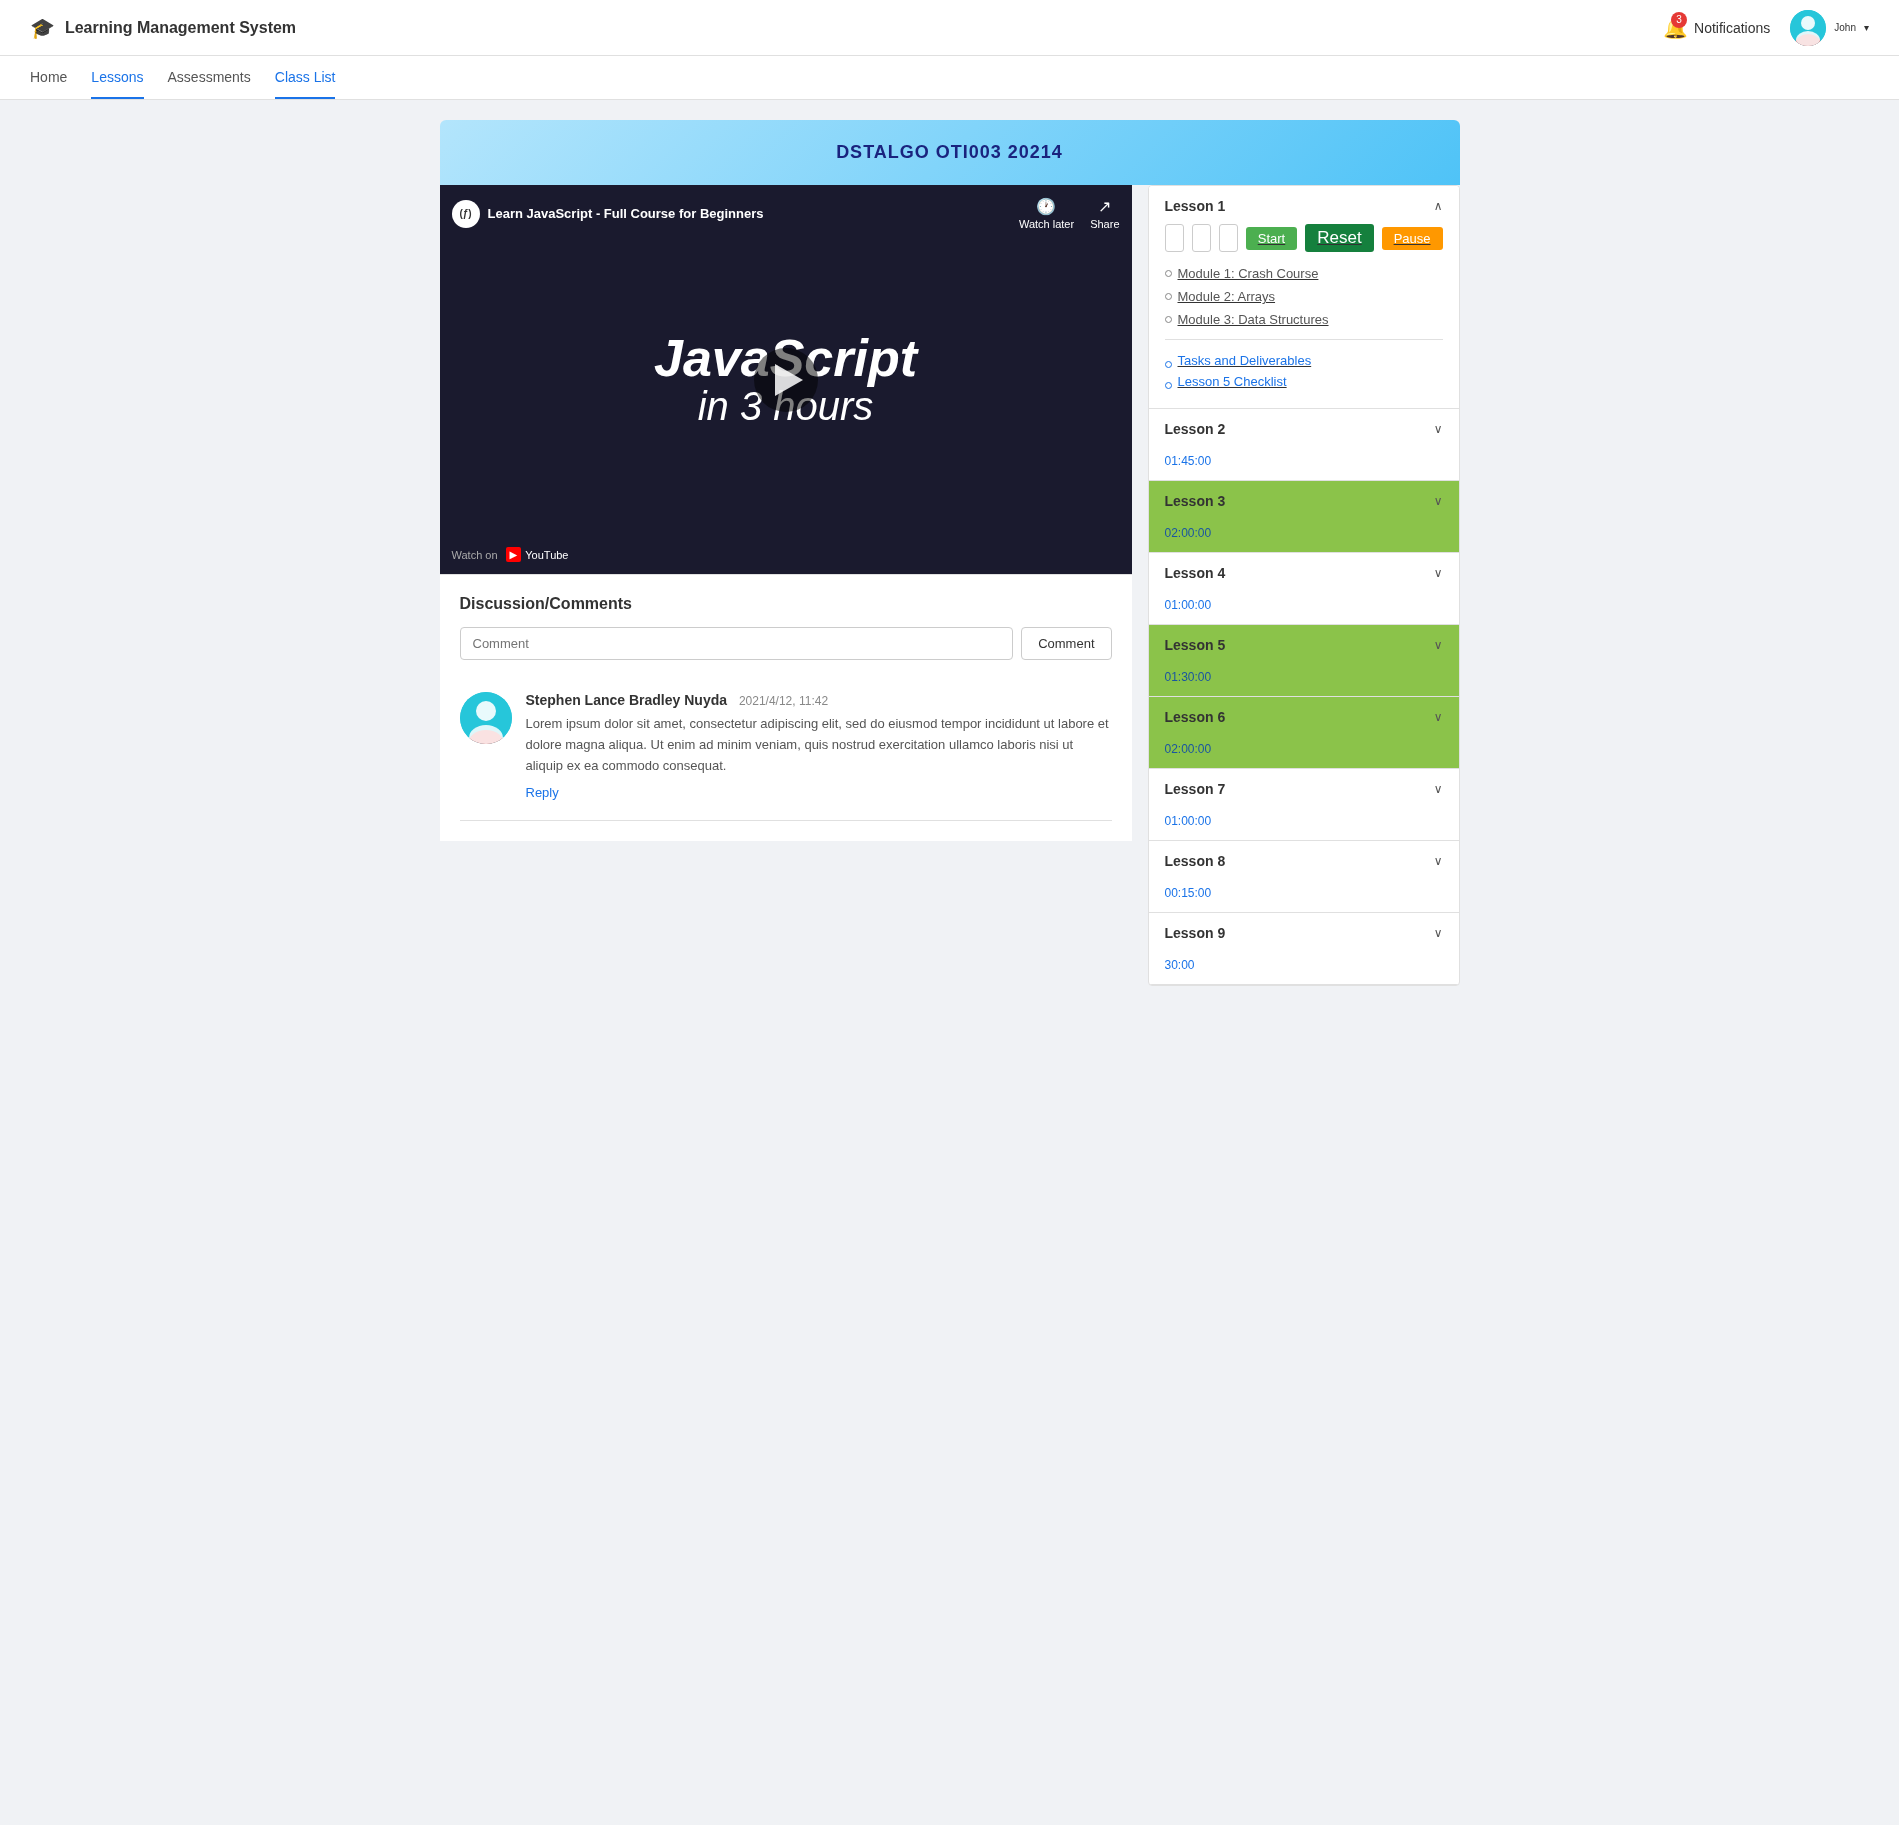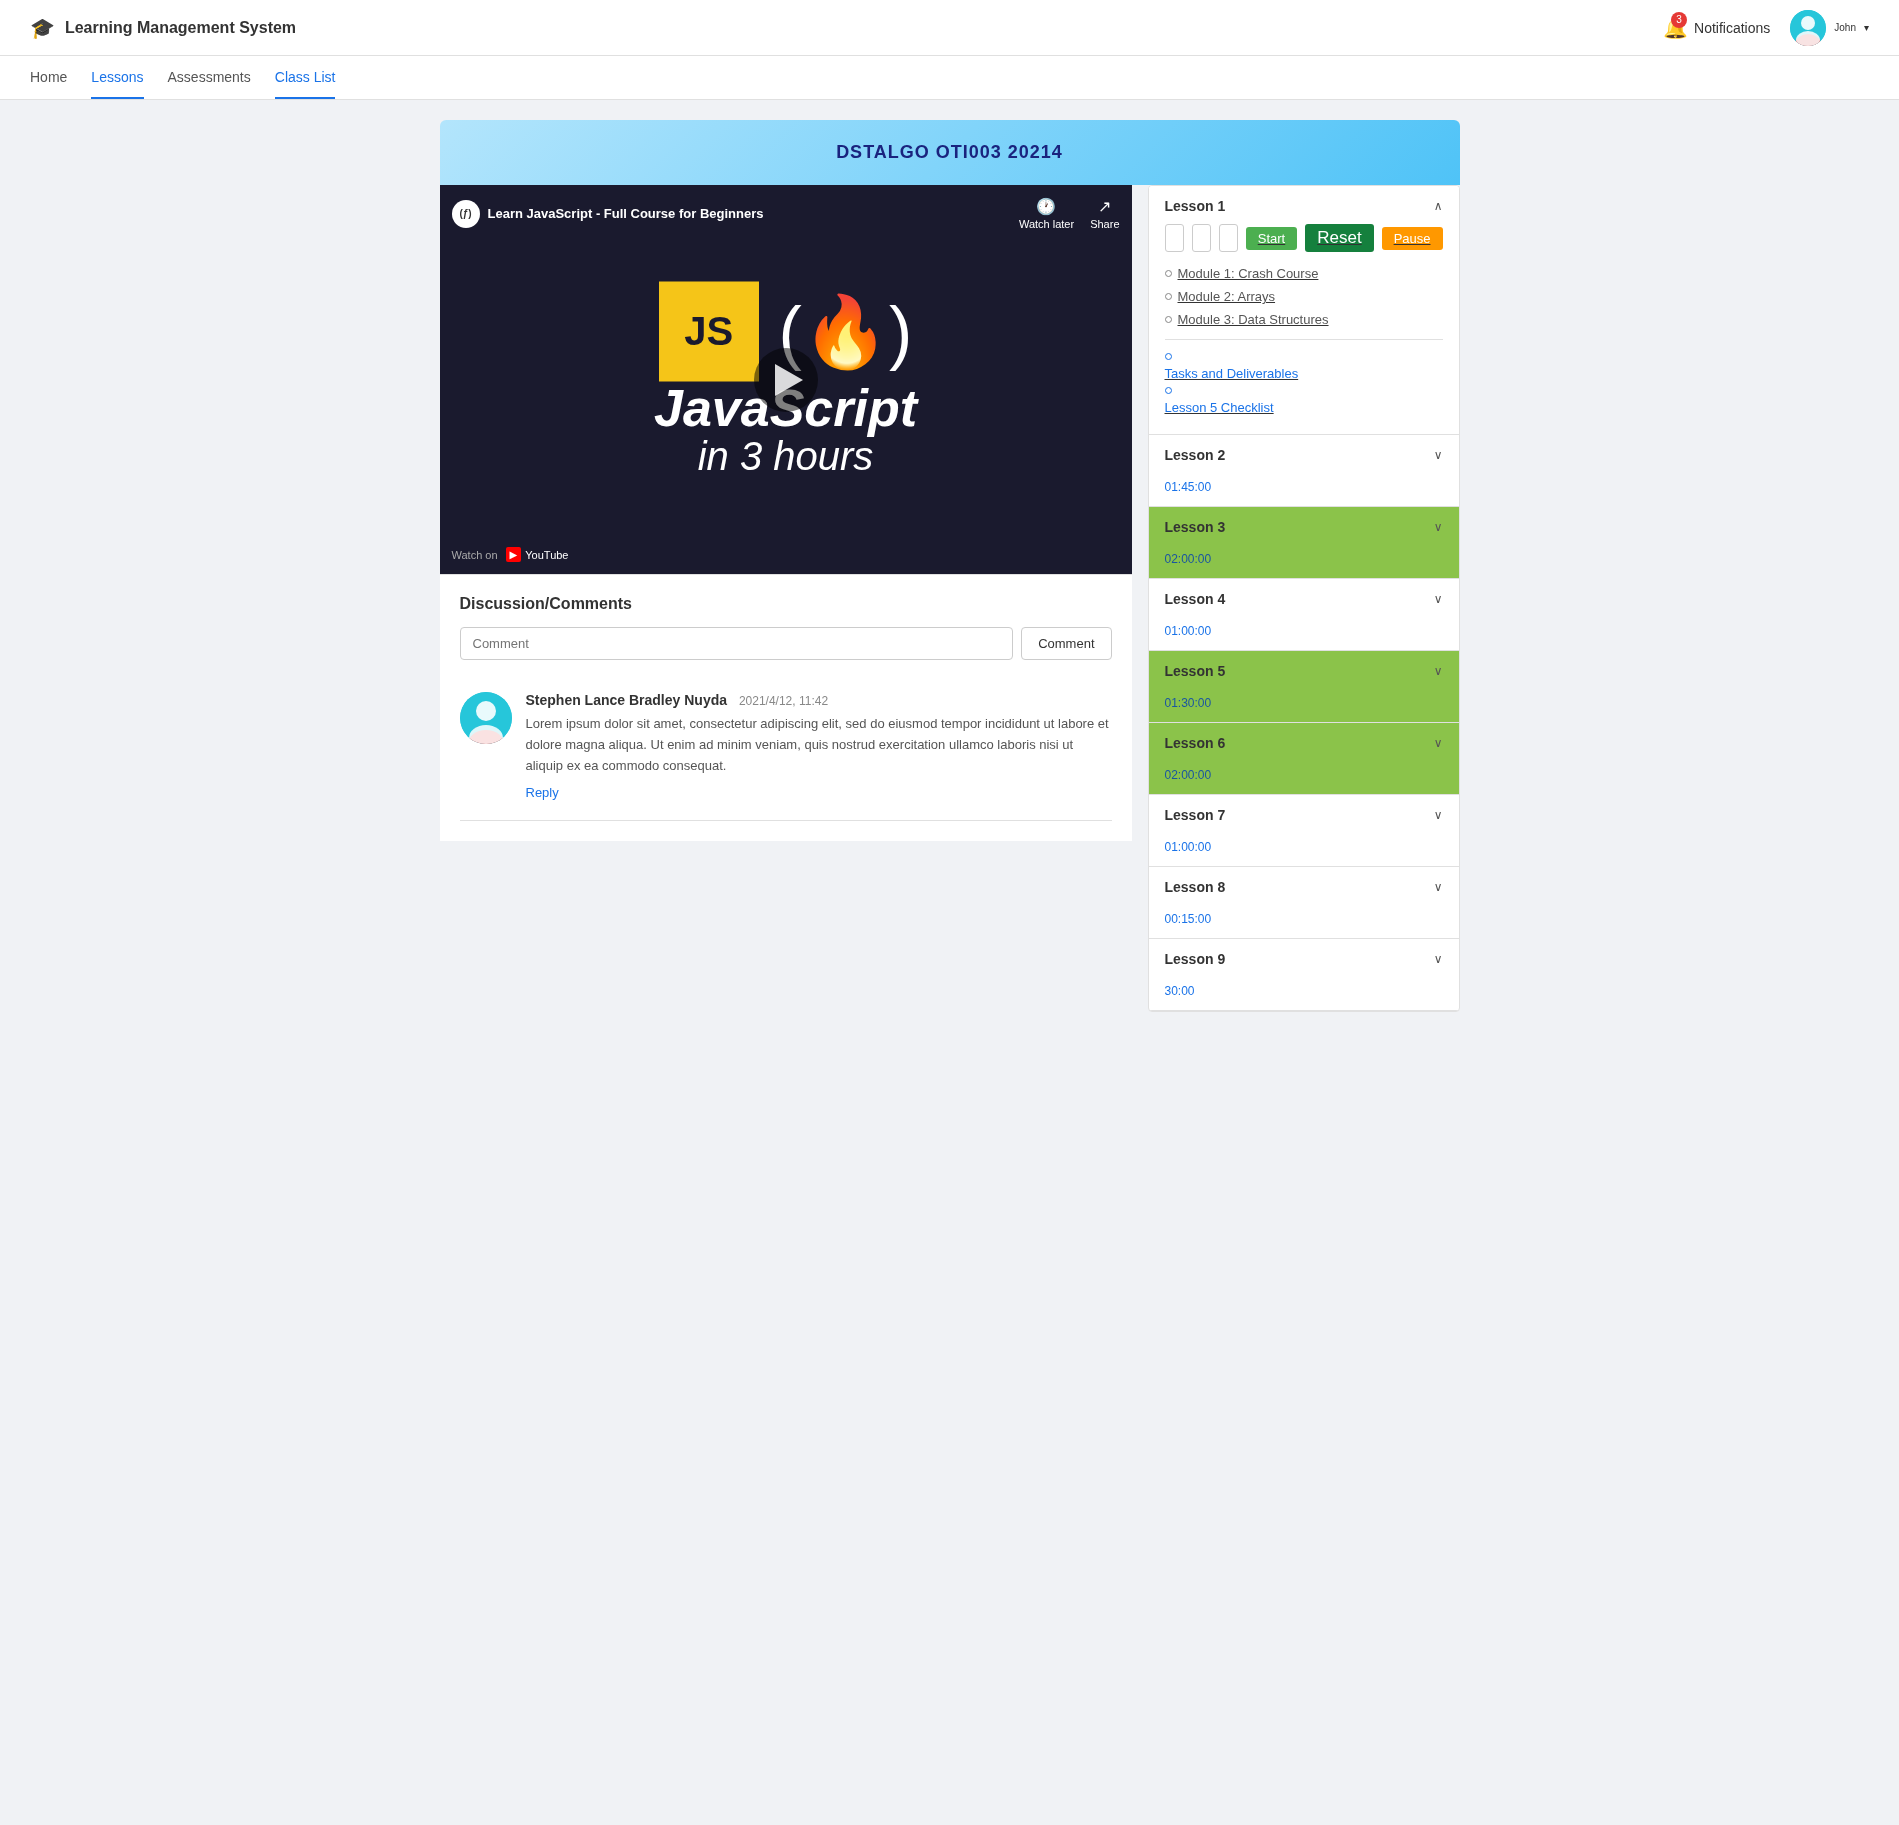--- a/index.html
+++ b/index.html
@@ -477,27 +477,26 @@
     .module-list li a {
       color: #555;
       text-decoration: none;
     }
     .task-section {
       border-top: 1px solid #e0e0e0;
       padding-top: 10px;
     }
     .task-item {
       display: flex;
-      align-items: flex-start;
+      align-items: flex-end;
       gap: 6px;
       font-size: 13px;
       color: #1a73e8;
       padding: 3px 0;
       cursor: pointer;
-      flex-direction: column;
     }
     .task-dot {
       width: 7px; height: 7px;
       border-radius: 50%;
       border: 1.5px solid #1a73e8;
       flex-shrink: 0;
     }
   </style>
 </head>
 <body>
@@ -561,26 +560,20 @@
                 <span>Watch later</span>
               </button>
               <button class="share-btn">
                 <span class="icon">↗</span>
                 <span>Share</span>
               </button>
             </div>
           </div>
 
           <div class="video-main-graphic">
-            <div class="js-box-row">
-              <div class="js-yellow-box">
-                <span>JS</span>
-              </div>
-              <div class="fire-campfire">(🔥)</div>
-            </div>
             <div class="js-big-text">JavaScript</div>
             <div class="js-sub-text">in 3 hours</div>
           </div>
 
           <div style="position:absolute; top:50%; left:50%; transform:translate(-50%,-50%);">
             <div class="play-overlay">
               <div class="play-triangle"></div>
             </div>
           </div>
 

